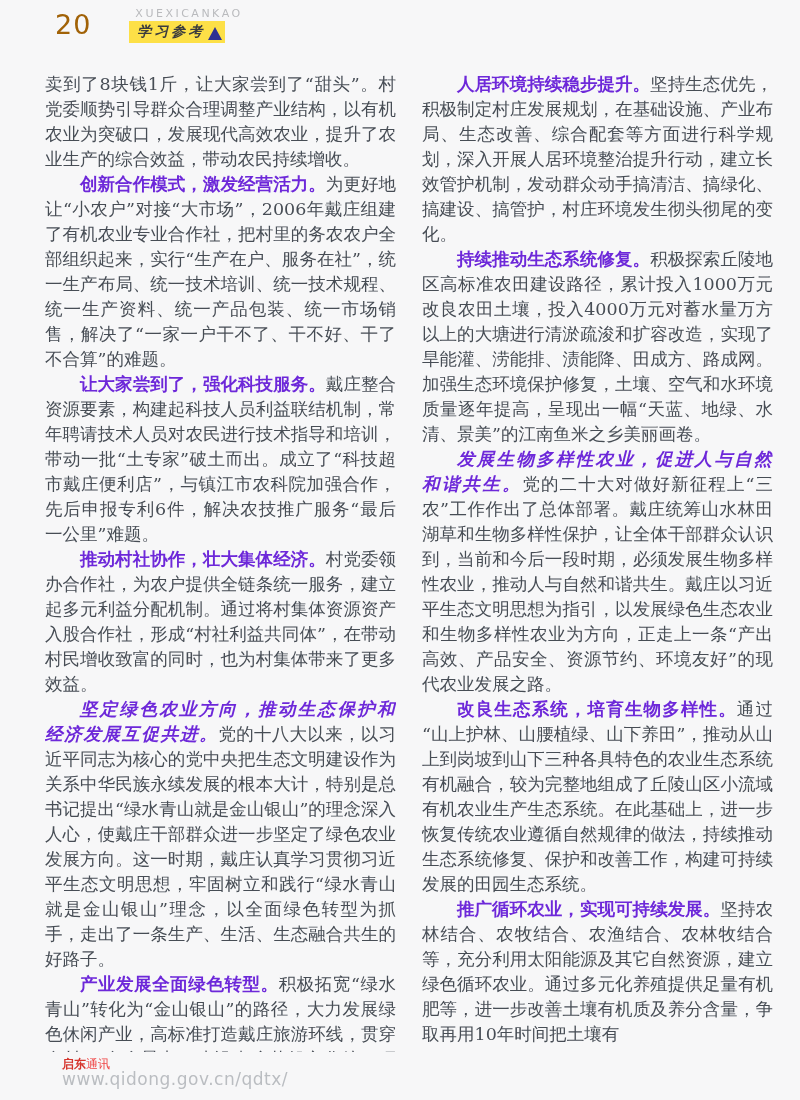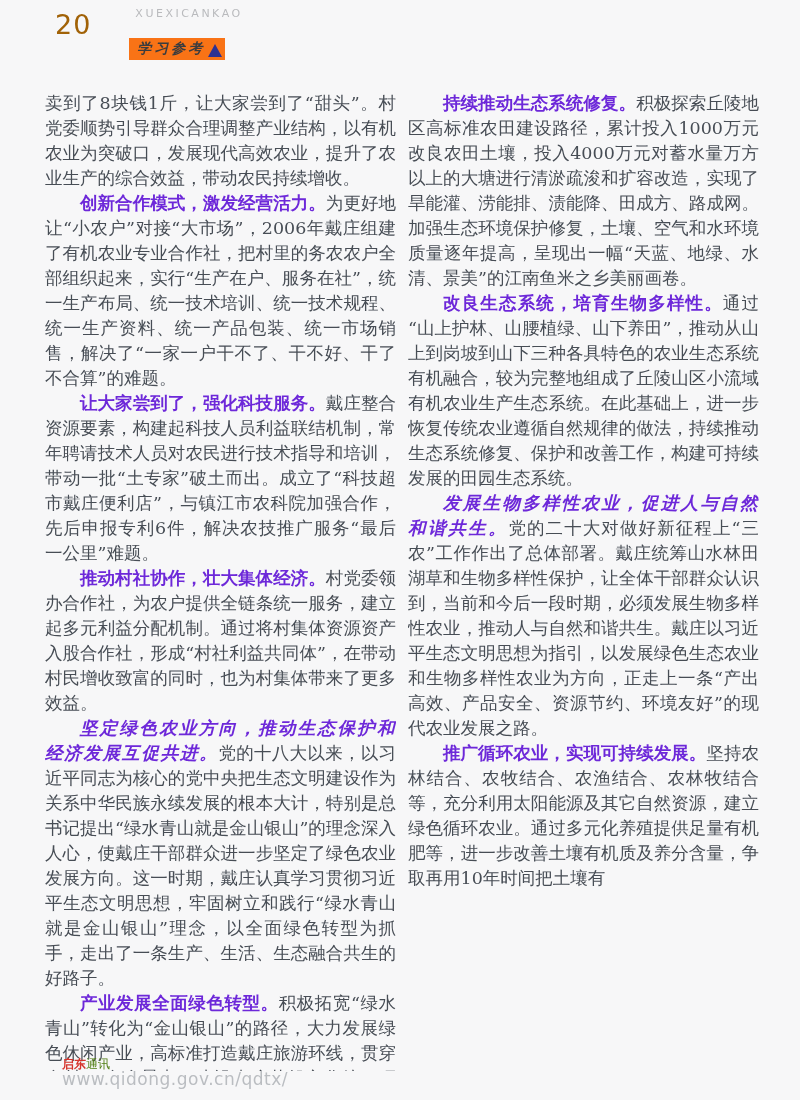--- a/index.html
+++ b/index.html
@@ -37,22 +37,22 @@
   }
   .logo-pinyin {
     font-family: "DejaVu Sans", "Liberation Sans", sans-serif;
     font-size: 11px;
     letter-spacing: 2.5px;
     color: #b9babd;
     padding-left: 6px;
     line-height: 12px;
   }
   .logo-box {
-    margin-top: 18px;
-    background: #f97316;
+    margin-top: 1px;
+    background: #fde047;
     width: 96px;
     height: 22px;
     display: flex;
     align-items: center;
     padding-left: 8px;
     position: relative;
     box-sizing: border-box;
   }
   .logo-title {
     font-family: "DejaVu Serif", "Liberation Serif", serif;
@@ -69,24 +69,24 @@
     width: 0;
     height: 0;
     border-left: 7px solid transparent;
     border-right: 7px solid transparent;
     border-bottom: 13px solid var(--accent-blue, #2e3192);
   }
 
   
   .columns {
     position: absolute;
-    top: 91px;
+    top: 72px;
     left: 45px;
     display: flex;
-    gap: 12px;
+    gap: 26px;
   }
   .col {
     width: 351px;
     height: 980px;
     overflow: hidden;
     font-size: 17.5px;
     line-height: 25px;
     text-align: justify;
     color: var(--body-text, #474d55);
   }
@@ -116,21 +116,21 @@
   .footer-brand {
     font-size: 12px;
     line-height: 14px;
   }
   .footer-brand .brand-bold {
     color: var(--brand-red, #d5342c);
     font-weight: bold;
     text-align: right;
   }
   .footer-brand .brand-light {
-    color: #4d7c0f;
+    color: #ef4444;
     font-weight: normal;
   }
   .footer-url {
     font-size: 17px;
     line-height: 17px;
     color: #babdc1;
     letter-spacing: 0.5px;
   }
 </style>
 </head>
@@ -150,23 +150,24 @@
 <div class="columns">
   <div class="col">
       <p>卖到了8块钱1斤，让大家尝到了“甜头”。村党委顺势引导群众合理调整产业结构，以有机农业为突破口，发展现代高效农业，提升了农业生产的综合效益，带动农民持续增收。</p>
       <p class="indent"><strong class="lead">创新合作模式，激发经营活力。</strong>为更好地让“小农户”对接“大市场”，2006年戴庄组建了有机农业专业合作社，把村里的务农农户全部组织起来，实行“生产在户、服务在社”，统一生产布局、统一技术培训、统一技术规程、统一生产资料、统一产品包装、统一市场销售，解决了“一家一户干不了、干不好、干了不合算”的难题。</p>
       <p class="indent"><strong class="lead">让大家尝到了，强化科技服务。</strong>戴庄整合资源要素，构建起科技人员利益联结机制，常年聘请技术人员对农民进行技术指导和培训，带动一批“土专家”破土而出。成立了“科技超市戴庄便利店”，与镇江市农科院加强合作，先后申报专利6件，解决农技推广服务“最后一公里”难题。</p>
       <p class="indent"><strong class="lead">推动村社协作，壮大集体经济。</strong>村党委领办合作社，为农户提供全链条统一服务，建立起多元利益分配机制。通过将村集体资源资产入股合作社，形成“村社利益共同体”，在带动村民增收致富的同时，也为村集体带来了更多效益。</p>
       <p class="indent"><strong class="lead kai">坚定绿色农业方向，推动生态保护和经济发展互促共进。</strong>党的十八大以来，以习近平同志为核心的党中央把生态文明建设作为关系中华民族永续发展的根本大计，特别是总书记提出“绿水青山就是金山银山”的理念深入人心，使戴庄干部群众进一步坚定了绿色农业发展方向。这一时期，戴庄认真学习贯彻习近平生态文明思想，牢固树立和践行“绿水青山就是金山银山”理念，以全面绿色转型为抓手，走出了一条生产、生活、生态融合共生的好路子。</p>
       <p class="indent"><strong class="lead">产业发展全面绿色转型。</strong>积极拓宽“绿水青山”转化为“金山银山”的路径，大力发展绿色休闲产业，高标准打造戴庄旅游环线，贯穿全村20多个景点，建设南乡花船文化馆、顶冲田园农事馆，定期举办农民丰收节，积极打造“乡村旅游目的地”，文化旅游产业逐渐成为戴庄的支柱产业之一。</p>
     </div>
   <div class="col">
+      <p class="indent"><strong class="lead">人居环境持续稳步提升。</strong>坚持生态优先，积极制定村庄发展规划，在基础设施、产业布局、生态改善、综合配套等方面进行科学规划，深入开展人居环境整治提升行动，建立长效管护机制，发动群众动手搞清洁、搞绿化、搞建设、搞管护，村庄环境发生彻头彻尾的变化。</p>
       <p class="indent"><strong class="lead">持续推动生态系统修复。</strong>积极探索丘陵地区高标准农田建设路径，累计投入1000万元改良农田土壤，投入4000万元对蓄水量万方以上的大塘进行清淤疏浚和扩容改造，实现了旱能灌、涝能排、渍能降、田成方、路成网。加强生态环境保护修复，土壤、空气和水环境质量逐年提高，呈现出一幅“天蓝、地绿、水清、景美”的江南鱼米之乡美丽画卷。</p>
+      <p class="indent"><strong class="lead kai">发展生物多样性农业，促进人与自然和谐共生。</strong>党的二十大对做好新征程上“三农”工作作出了总体部署。戴庄统筹山水林田湖草和生物多样性保护，让全体干部群众认识到，当前和今后一段时期，必须发展生物多样性农业，推动人与自然和谐共生。戴庄以习近平生态文明思想为指引，以发展绿色生态农业和生物多样性农业为方向，正走上一条“产出高效、产品安全、资源节约、环境友好”的现代农业发展之路。</p>
       <p class="indent"><strong class="lead">改良生态系统，培育生物多样性。</strong>通过“山上护林、山腰植绿、山下养田”，推动从山上到岗坡到山下三种各具特色的农业生态系统有机融合，较为完整地组成了丘陵山区小流域有机农业生产生态系统。在此基础上，进一步恢复传统农业遵循自然规律的做法，持续推动生态系统修复、保护和改善工作，构建可持续发展的田园生态系统。</p>
-      <p class="indent"><strong class="lead kai">发展生物多样性农业，促进人与自然和谐共生。</strong>党的二十大对做好新征程上“三农”工作作出了总体部署。戴庄统筹山水林田湖草和生物多样性保护，让全体干部群众认识到，当前和今后一段时期，必须发展生物多样性农业，推动人与自然和谐共生。戴庄以习近平生态文明思想为指引，以发展绿色生态农业和生物多样性农业为方向，正走上一条“产出高效、产品安全、资源节约、环境友好”的现代农业发展之路。</p>
       <p class="indent"><strong class="lead">推广循环农业，实现可持续发展。</strong>坚持农林结合、农牧结合、农渔结合、农林牧结合等，充分利用太阳能源及其它自然资源，建立绿色循环农业。通过多元化养殖提供足量有机肥等，进一步改善土壤有机质及养分含量，争取再用10年时间把土壤有</p>
     </div>
 </div>
 
 <div class="page-footer">
   <div class="footer-brand">
     <span class="brand-bold">启东</span><span class="brand-light">通讯</span>
   </div>
   <div class="footer-url">www.qidong.gov.cn/qdtx/</div>
 </div>

